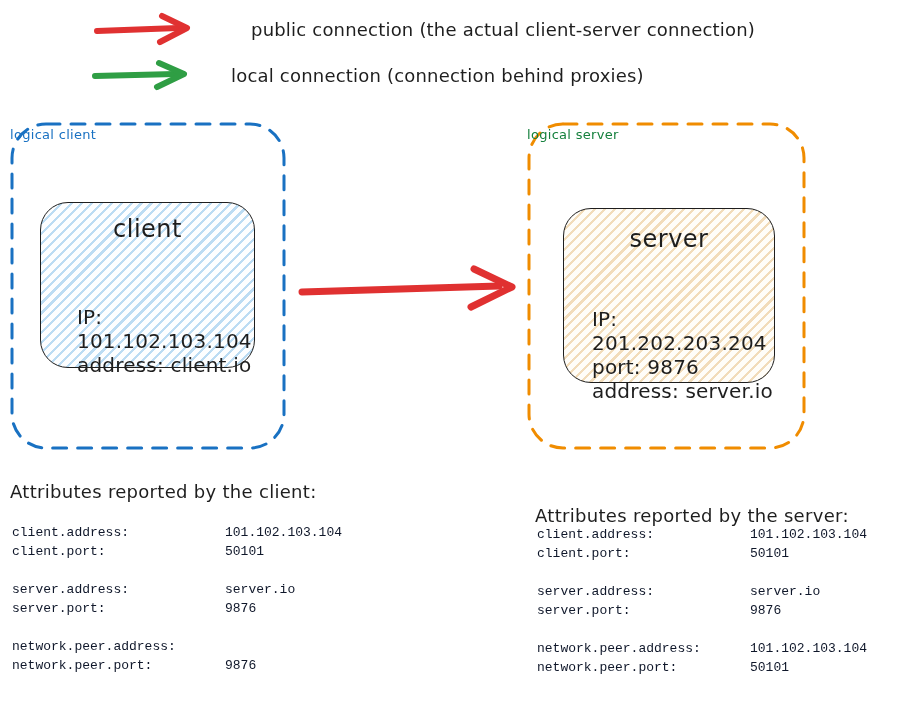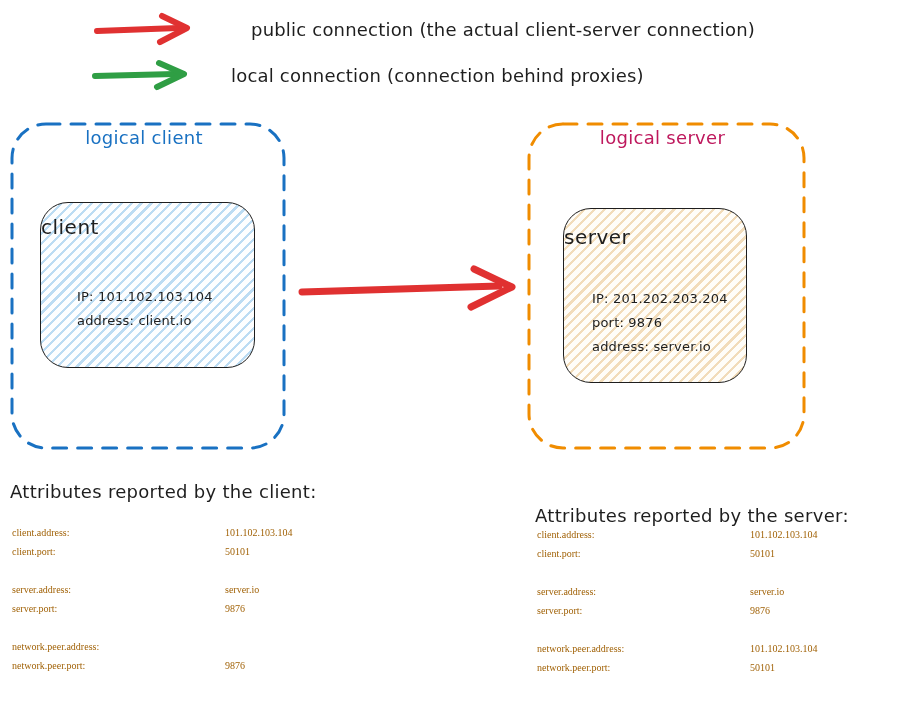--- a/index.html
+++ b/index.html
@@ -8,52 +8,52 @@
     font-family:"DejaVu Sans", sans-serif;color:#1e1e1e;
   }
   
   .legend-item{position:absolute;display:flex;align-items:center;}
   .legend-arrow{flex:0 0 auto;}
   .legend-label{font-size:18px;letter-spacing:.2px;white-space:nowrap;}
   
   .group{position:absolute;}
   .group-border{position:absolute;left:0;top:0;}
   .group-label{
-    position:absolute;top:5px;left:0;right:8px;text-align:center;
-    font-size:18px;letter-spacing:.3px;
+    position:absolute;top:5px;left:0;right:8px;
+    font-size:13px;letter-spacing:.3px;
   }
   .group-label.blue{color:#1971c2;}
-  .group-label.orange{color:#be185d;}
+  .group-label.orange{color:#15803d;}
   
   .node{
     position:absolute;border:1.6px solid #1e1e1e;border-radius:28px;
     box-sizing:border-box;
   }
   .node-client{
     background:
       repeating-linear-gradient(135deg,#bcdcf3 0 2.2px, rgba(255,255,255,0) 2.2px 7px),
       #fdfeff;
   }
   .node-server{
     background:
       repeating-linear-gradient(135deg,#f2dcba 0 2.2px, rgba(255,255,255,0) 2.2px 7px),
       #fffdf8;
   }
   .node-title{
-    position:absolute;left:0;right:0;
-    font-size:20px;letter-spacing:.5px;
+    position:absolute;left:0;right:0;text-align:center;
+    font-size:24px;letter-spacing:.5px;
   }
-  .node-lines{position:absolute;font-size:13px;line-height:24px;letter-spacing:.2px;}
+  .node-lines{position:absolute;font-size:20px;line-height:24px;letter-spacing:.2px;margin-top:20px;}
   
   .attr-heading{
     position:absolute;font-size:18px;letter-spacing:.3px;white-space:nowrap;
   }
   .attr-table{
-    position:absolute;font-family:Liberation Serif, serif;
-    font-size:10px;line-height:19px;color:#a16207;white-space:nowrap;
+    position:absolute;font-family:Liberation Mono, monospace;
+    font-size:13px;line-height:19px;color:#0f172a;white-space:nowrap;
   }
   .attr-group{margin-bottom:19px;}
   .attr-row{display:flex;}
   .attr-key{display:inline-block;width:213px;}
   .attr-value{display:inline-block;}
   svg{display:block;}
 </style>
 </head>
 <body>
 
@@ -95,21 +95,21 @@
     <path d="M6 30 L203 24" stroke="#e03131" stroke-width="7" fill="none" stroke-linecap="round"></path>
     <path d="M178 7 L216 25 L175 45" stroke="#e03131" stroke-width="7" fill="none" stroke-linecap="round" stroke-linejoin="round"></path>
   </svg>
 
   <div class="group" style="left:527px;top:122px;width:279px;height:328px;">
     <svg class="group-border" width="279" height="328" viewBox="0 0 279 328">
       <rect x="2" y="2" width="275" height="324" rx="34" ry="34" fill="none" stroke="#f08c00" stroke-width="3" stroke-dasharray="14 11" stroke-linecap="round"></rect>
     </svg>
     <div class="group-label orange">logical server</div>
 
-    <div class="node node-server" style="left:36px;top:86px;width:184px;height:175px;">
+    <div class="node node-server" style="left:36px;top:86px;width:212px;height:175px;">
       <div class="node-title" style="top:16px;">server</div>
       <div class="node-lines" style="left:28px;top:78px;">
         <div>IP: 201.202.203.204</div>
         <div>port: 9876</div>
         <div>address: server.io</div>
       </div>
     </div>
   </div>
 
   <div class="attr-heading" style="left:10px;top:481px;">Attributes reported by the client:</div>

